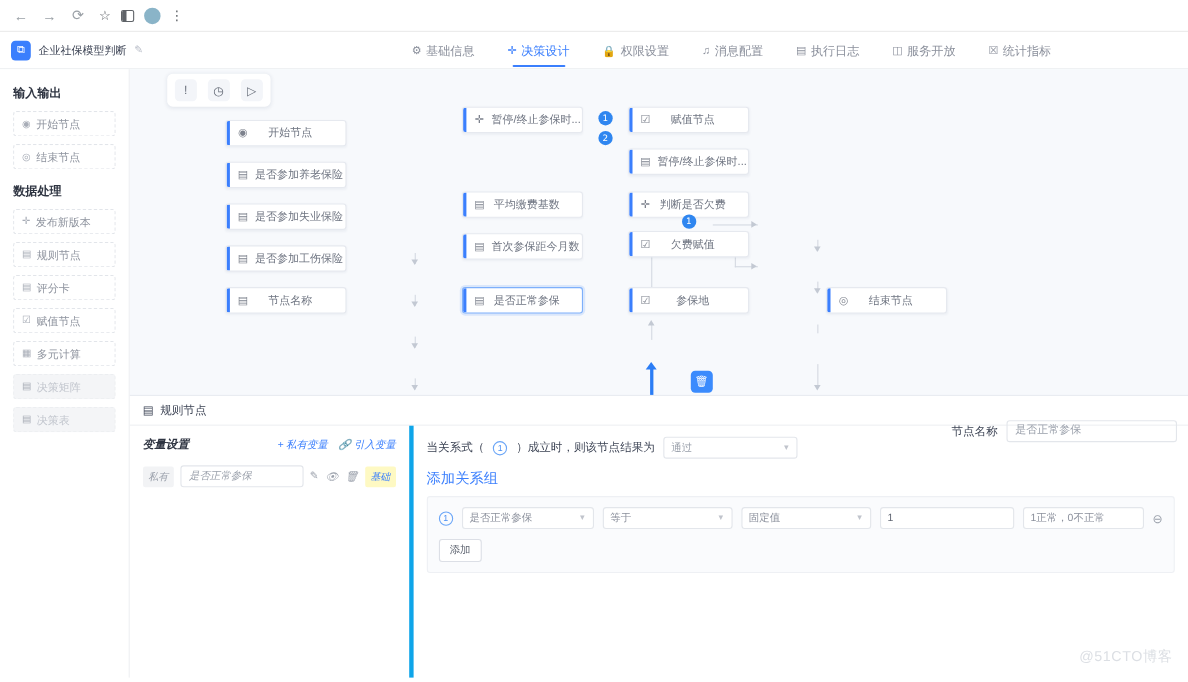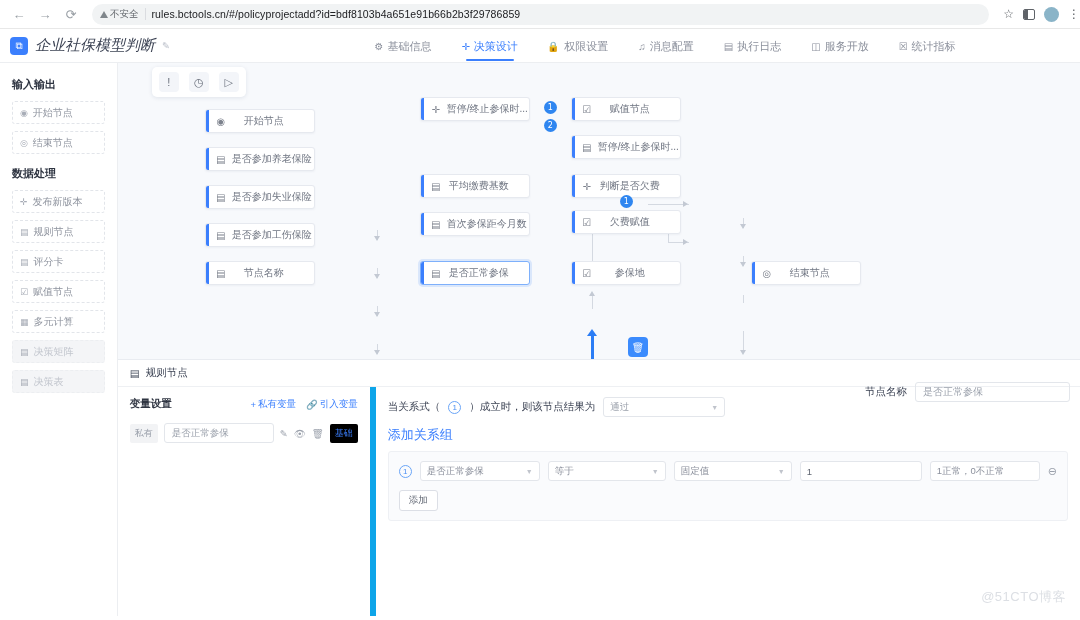--- a/index.html
+++ b/index.html
@@ -40,21 +40,21 @@
   
   .app-header {
     height: 34px; background: #ffffff; border-bottom: 1px solid #eceef1;
     display: flex; align-items: center; padding: 0 10px;
   }
   .brand { display: flex; align-items: center; gap: 7px; width: 250px; }
   .brand-logo {
     width: 18px; height: 18px; border-radius: 4px; background: #3b7ffd;
     display: flex; align-items: center; justify-content: center; color: #fff; font-size: 10px;
   }
-  .brand-title { font-size: 15px; color: #3c4354; font-style: italic; }
+  .brand-title { font-size: 10px; color: #3c4354; }
   .brand-edit { color: #b6bbc6; font-size: 9.5px; }
   .nav-tabs { flex: 1; display: flex; align-items: center; justify-content: center; gap: 30px; }
   .nav-tab {
     display: flex; align-items: center; gap: 4px; font-size: 11px; color: #8b909c;
     height: 34px; position: relative; padding-top: 2px;
   }
   .nav-tab .t-ico { font-size: 10px; }
   .nav-tab.active { color: #3b7ffd; }
   .nav-tab.active:after {
     content: ''; position: absolute; bottom: 2px; left: 50%; transform: translateX(-50%);
@@ -162,36 +162,36 @@
     padding: 0 10px 0 12px; border-bottom: 1px solid #eef0f3;
   }
   .panel-head-left { display: flex; align-items: center; gap: 6px; font-size: 10.5px; color: #3c4354; }
   .panel-head-right { display: flex; align-items: center; gap: 8px; margin-top: 38px; }
   .panel-head-right .lbl { font-size: 10.5px; color: #3c4354; }
   .name-input {
     width: 155px; height: 20px; border: 1px solid #e3e6eb; border-radius: 3px;
     font-size: 10px; color: #9aa0ab; padding: 0 7px; line-height: 18px;
   }
   .panel-body { flex: 1; display: flex; }
-  .panel-left { width: 258px; border-right: 6px solid #0ea5e9; padding: 10px 12px; }
+  .panel-left { width: 258px; border-right: 4px solid #0ea5e9; padding: 10px 12px; font-style: italic; }
   .pl-row1 { display: flex; align-items: center; justify-content: space-between; }
   .pl-title { font-size: 10.5px; font-weight: bold; color: #2f3542; }
   .pl-actions { display: flex; gap: 10px; }
   .link-blue { font-size: 9.5px; color: #3b7ffd; display: flex; align-items: center; gap: 2px; }
   .var-row { display: flex; align-items: center; gap: 6px; margin-top: 12px; }
   .tag-private {
     background: #f2f3f5; color: #9aa0ab; font-size: 9px; border-radius: 2px; padding: 3px 5px;
   }
   .var-input {
     flex: 1; height: 20px; border: 1px solid #e3e6eb; border-radius: 3px; background: #fff;
     font-size: 9.5px; color: #9aa0ab; padding: 0 7px; line-height: 18px;
   }
   .var-icons { display: flex; gap: 6px; color: #9aa0ab; font-size: 9.5px; }
   .tag-base {
-    background: #000000; color: #3b7ffd; font-size: 9px; border-radius: 2px; padding: 3px 5px;
+    background: #fef9c3; color: #3b7ffd; font-size: 9px; border-radius: 2px; padding: 3px 5px;
   }
   .panel-right { flex: 1; padding: 10px 12px; }
   .pr-row1 { display: flex; align-items: center; gap: 8px; font-size: 10.5px; color: #3c4354; }
   .circ-1 {
     width: 13px; height: 13px; border: 1px solid #6aa5f7; border-radius: 50%; color: #4a8ff3;
     font-size: 8px; display: inline-flex; align-items: center; justify-content: center;
   }
   .select-box {
     width: 122px; height: 20px; border: 1px solid #e3e6eb; border-radius: 3px; background: #fff;
     display: flex; align-items: center; justify-content: space-between; padding: 0 6px;
@@ -221,28 +221,20 @@
     letter-spacing: .5px;
   }
 </style>
 </head>
 <body>
 
 <div class="browser-bar">
   <div class="nav-btn">←</div>
   <div class="nav-btn">→</div>
   <div class="nav-btn">⟳</div>
-  <div class="omnibox">
-    <span class="insecure">
-      <span class="warn-tri"></span>
-      <span>不安全</span>
-    </span>
-    <span class="omnibox-sep"></span>
-    <span class="url-text">rules.bctools.cn/#/policyprojectadd?id=bdf8103b4a651e91b66b2b3f29786859</span>
-  </div>
   <div class="chrome-right">
     <span class="star-icon">☆</span>
     <span class="panel-icon"></span>
     <span class="avatar-chip"></span>
     <span class="kebab">⋮</span>
   </div>
 </div>
 
 <div class="app-header">
   <div class="brand">

